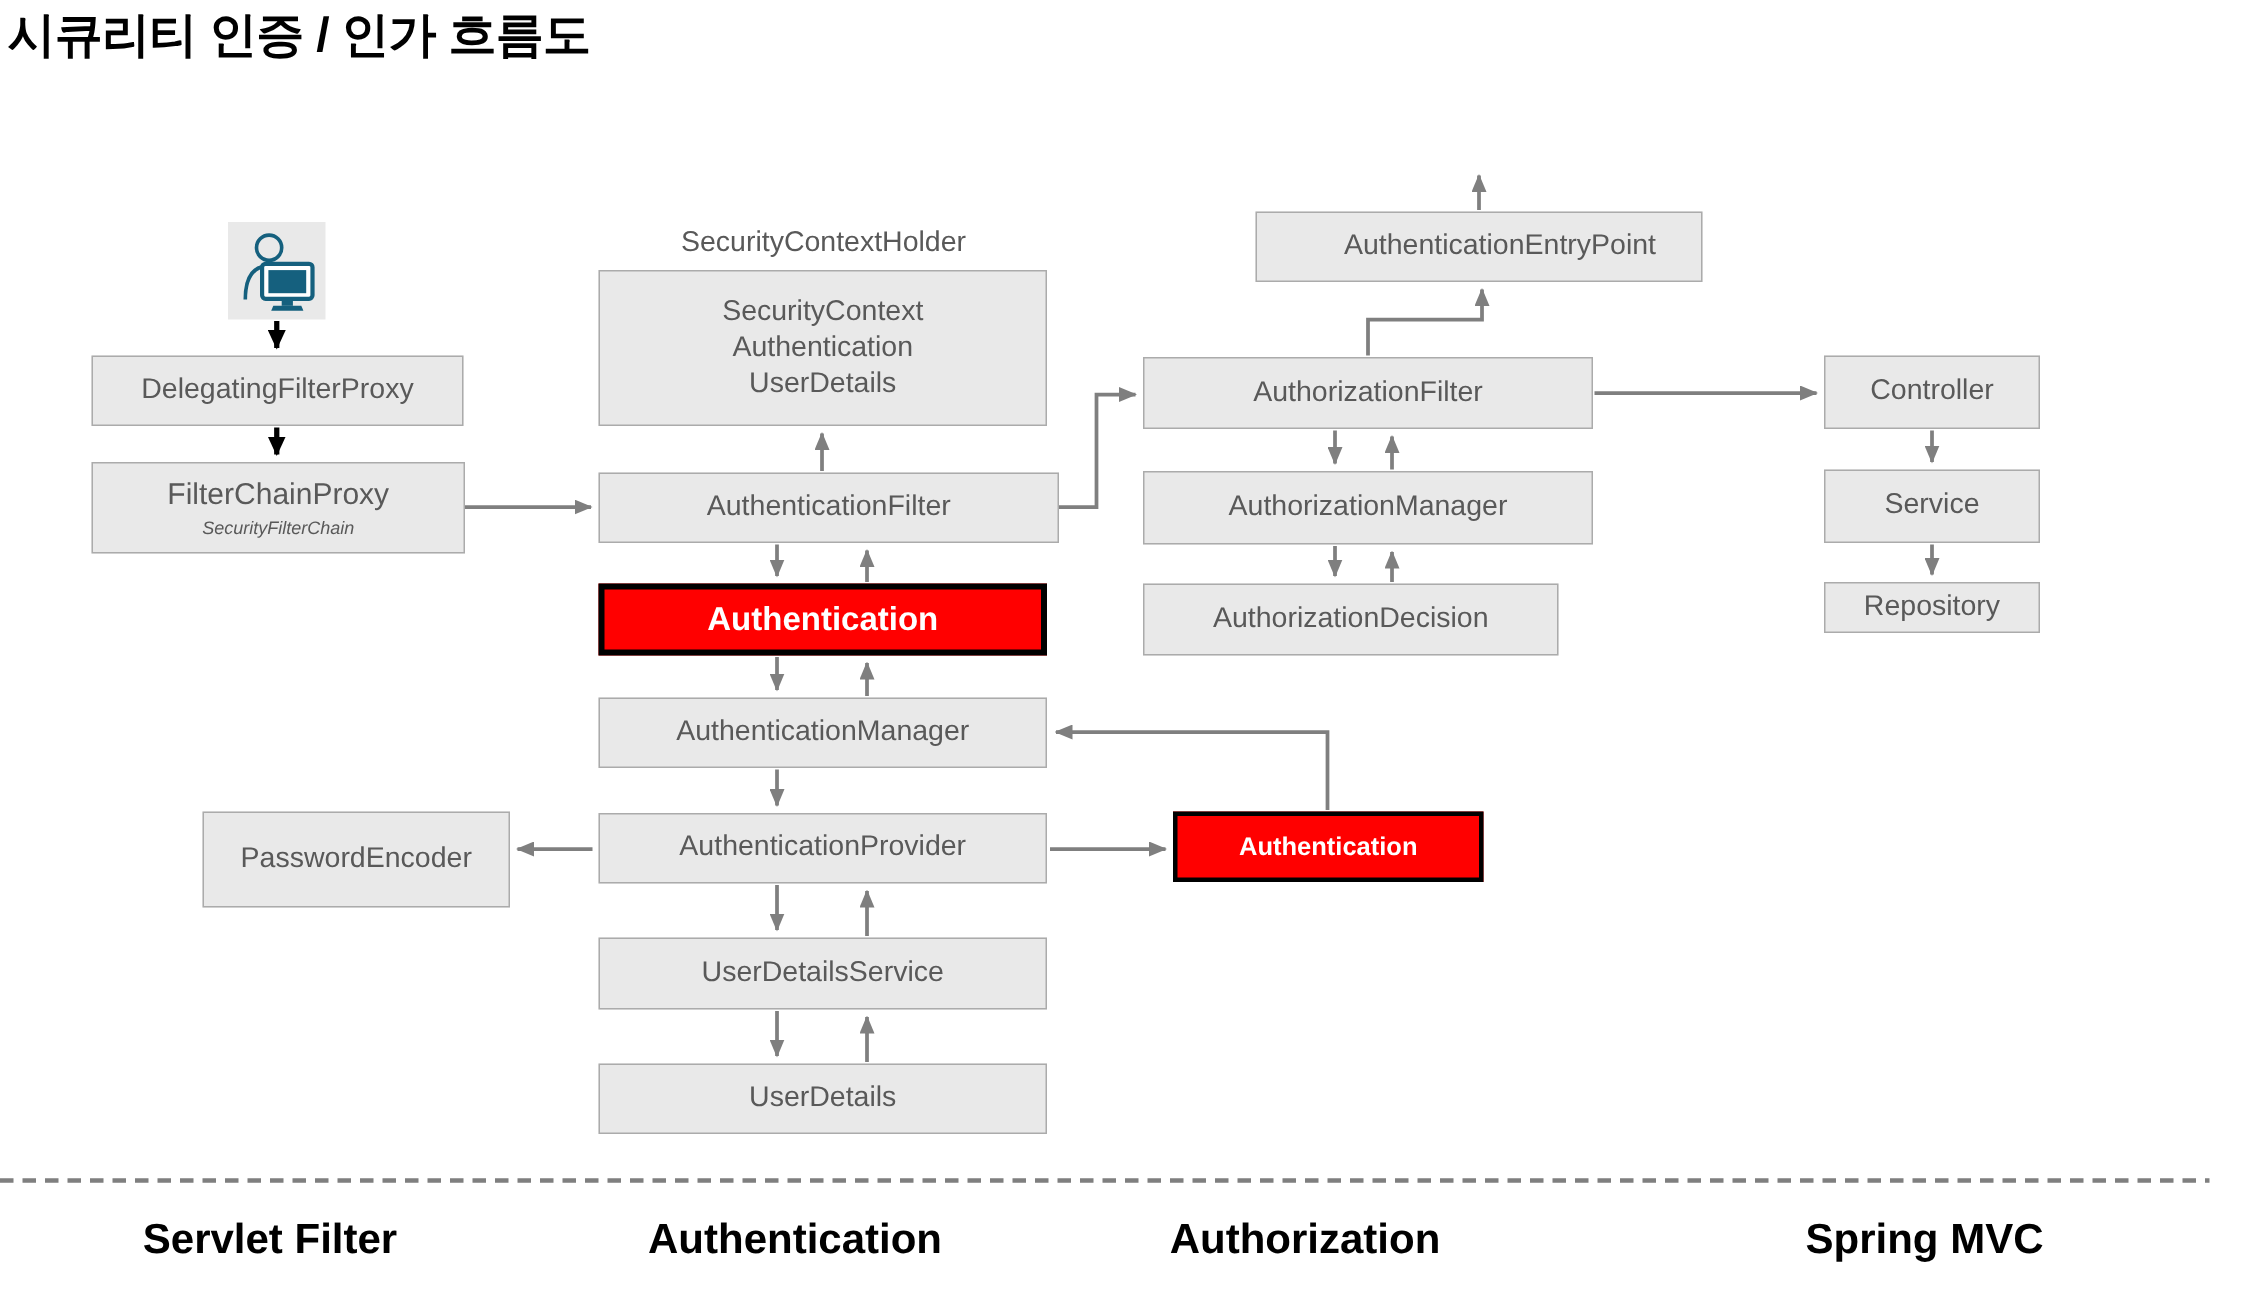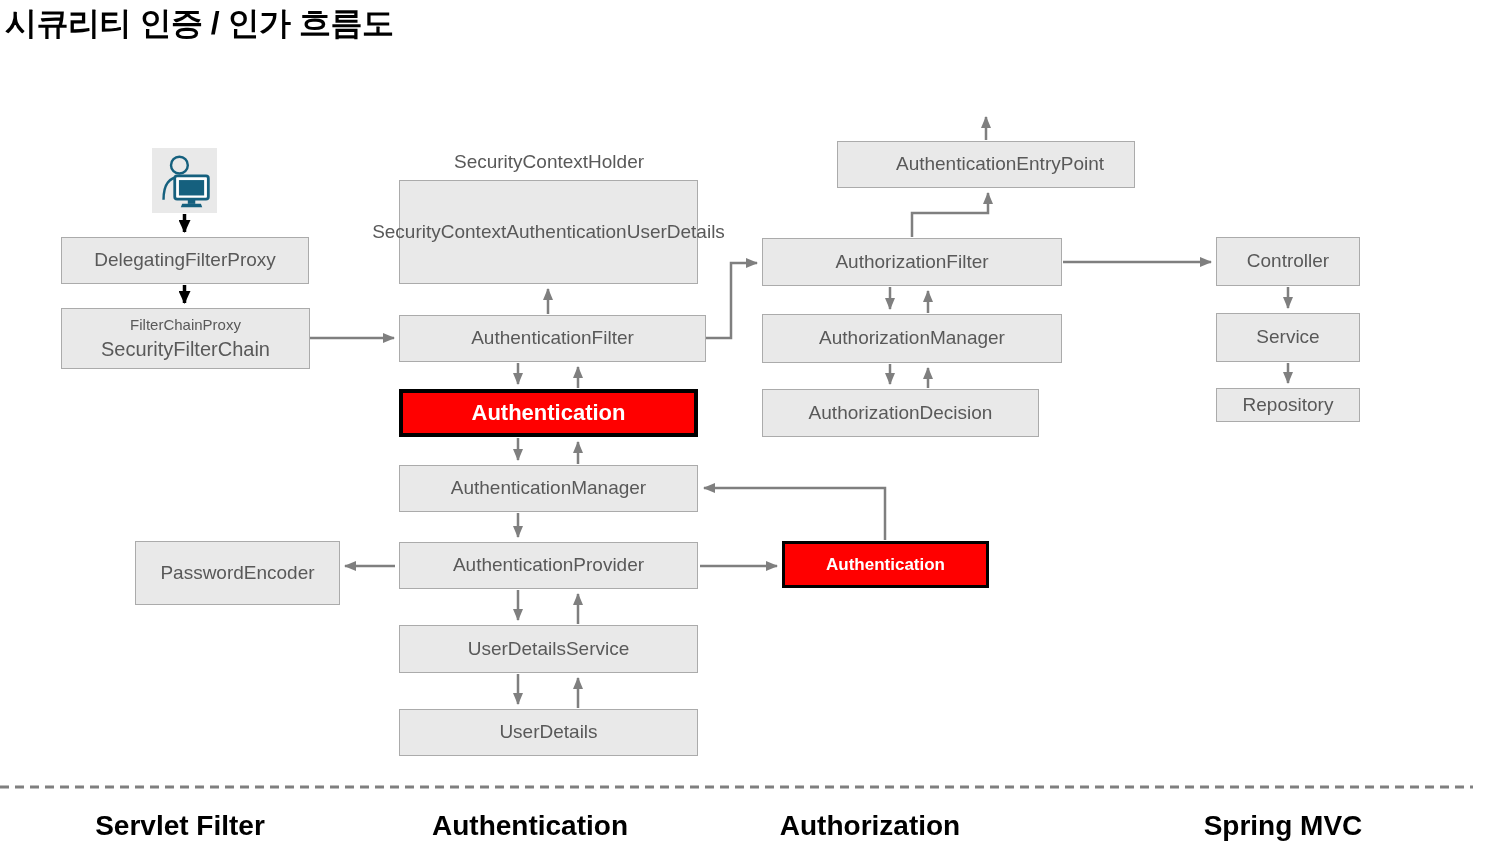--- a/index.html
+++ b/index.html
@@ -22,22 +22,22 @@
     position:absolute;left:5px;top:2px;font-size:32px;font-weight:700;color:#000;
     letter-spacing:-0.5px;white-space:nowrap;
   }
   .box{
     position:absolute;box-sizing:border-box;
     background:var(--box-fill);border:1px solid var(--box-border);
     color:var(--box-text);font-size:19px;
     display:flex;align-items:center;justify-content:center;text-align:center;
     line-height:1.2;
   }
-  .box .sub{font-size:20px;margin-top:3px;}
-  .box.stack{flex-direction:row;font-size:19px;line-height:1.25;text-align:right;}
+  .box .sub{font-style:italic;font-size:12px;margin-top:3px;}
+  .box.stack{flex-direction:column;font-size:19px;line-height:1.25;text-align:right;}
   .box.twolines{flex-direction:column;}
   .hl{
     position:absolute;box-sizing:border-box;
     background:var(--hl-fill);color:var(--hl-text);
     display:flex;align-items:center;justify-content:center;text-align:center;
     font-weight:700;
   }
   .hl.big{border:4px solid var(--hl-border);font-size:22px;}
   .hl.small{border:3.5px solid var(--hl-border);font-size:17px;}
   .floating-label{
@@ -120,21 +120,21 @@
       <rect x="33" y="49.5" width="8" height="5" fill="#15607e"></rect>
       <polygon points="27,54.5 47,54.5 48.5,58 25.5,58" fill="#15607e"></polygon>
     </svg>
   </div>
 
   <div class="box" style="left:61px;top:237px;width:248px;height:47px;">
     <span>DelegatingFilterProxy</span>
   </div>
 
   <div class="box twolines" style="left:61px;top:308px;width:249px;height:61px;">
-    <span style="font-size:15px;">FilterChainProxy</span>
+    <span style="font-size:20px;">FilterChainProxy</span>
     <span class="sub">SecurityFilterChain</span>
   </div>
 
   <div class="floating-label" style="left:399px;top:151px;width:300px;">SecurityContextHolder</div>
 
   <div class="box stack" style="left:399px;top:180px;width:299px;height:104px;">
     <span>SecurityContext</span>
     <span>Authentication</span>
     <span>UserDetails</span>
   </div>

